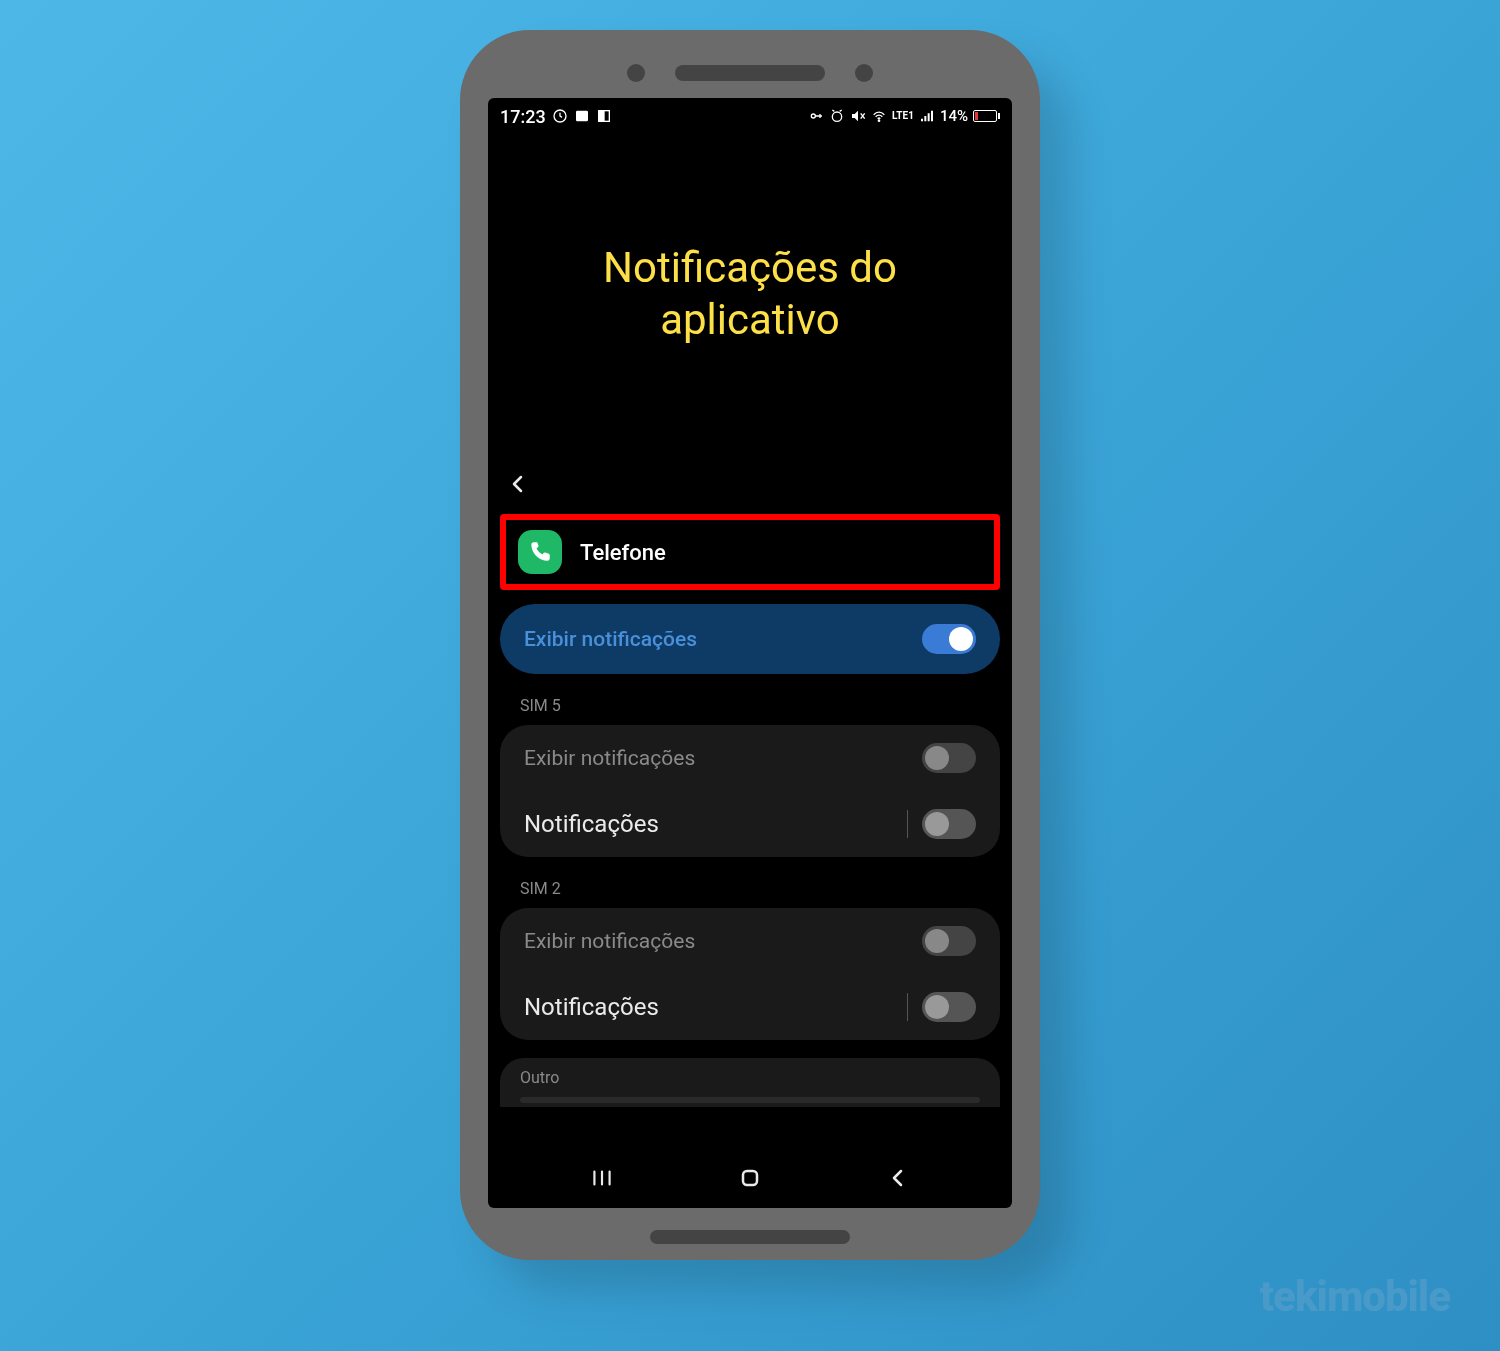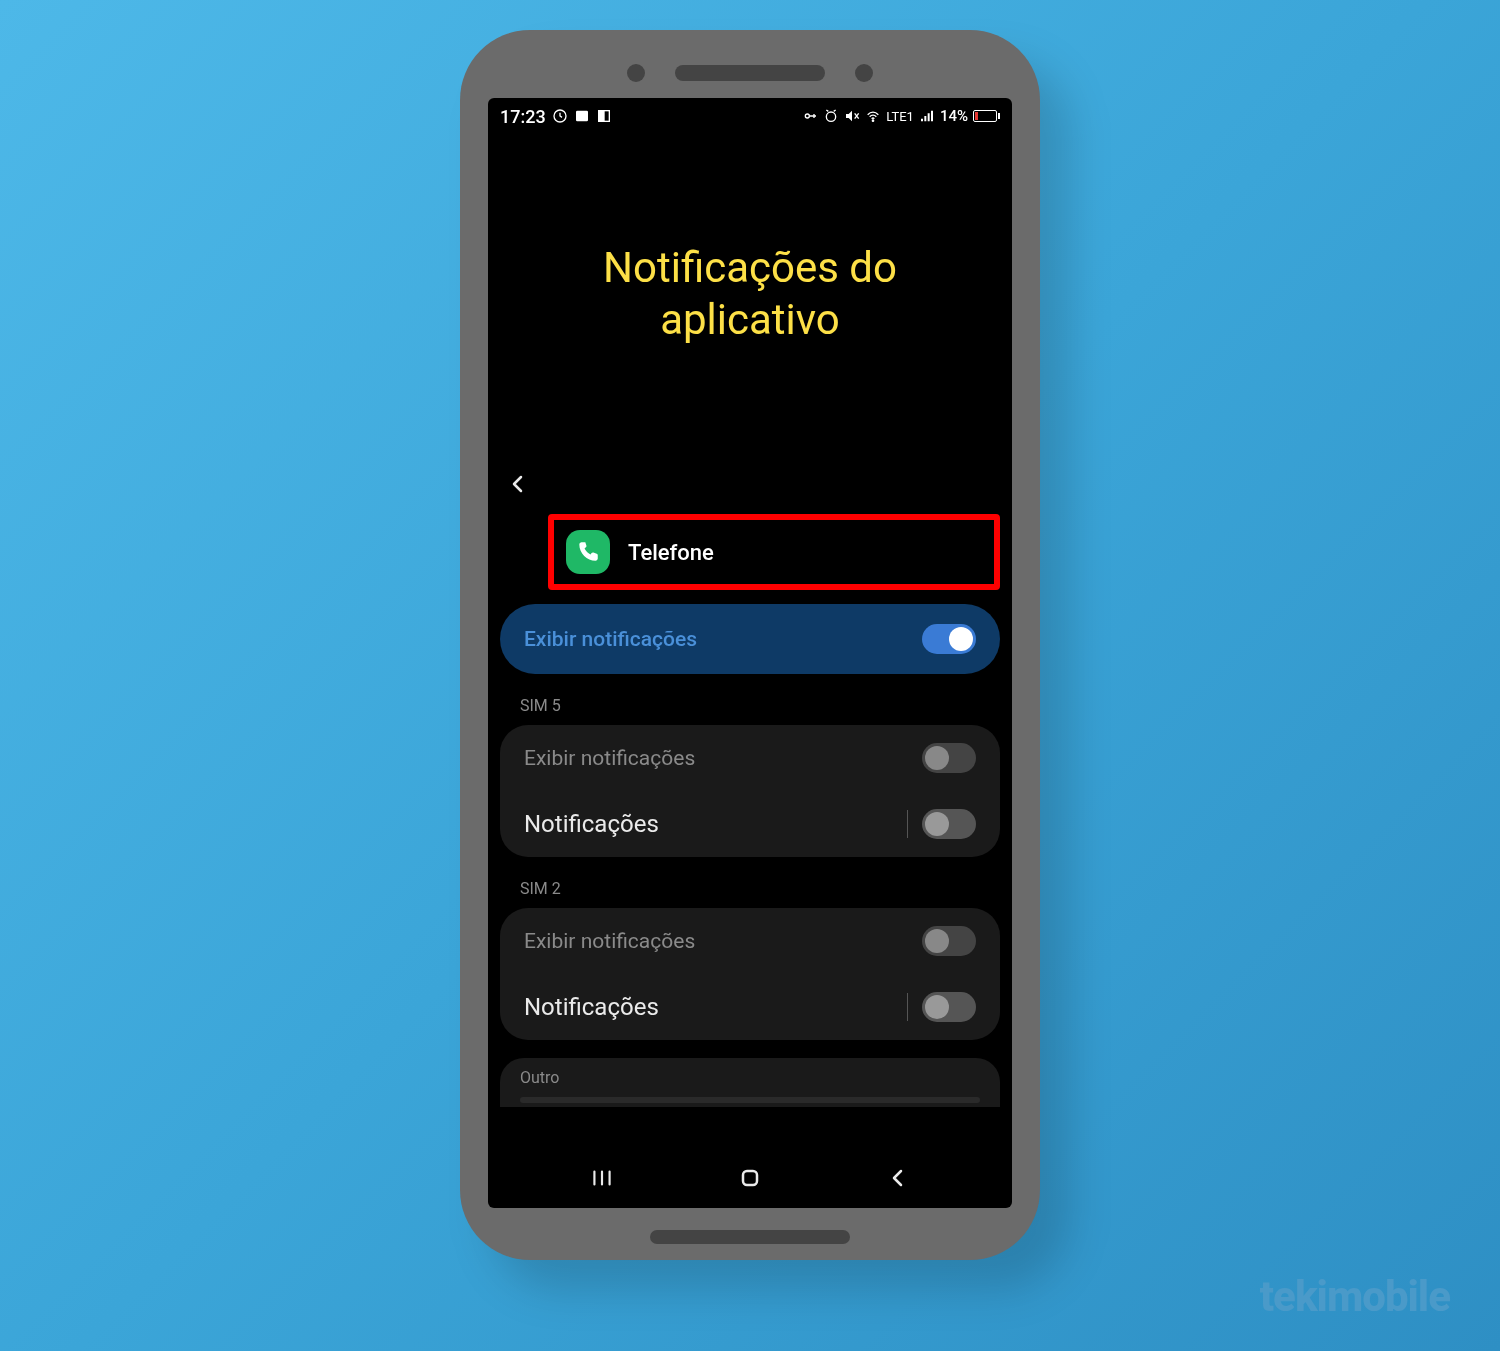--- a/index.html
+++ b/index.html
@@ -80,21 +80,20 @@
   .back-chevron { width:24px; height:24px; }
   .content { flex:1; padding: 0 12px; overflow:hidden; }
   .highlight-box {
     border: 6px solid #ff0000;
     border-radius: 4px;
     padding: 10px 12px;
     display:flex;
     align-items:center;
     gap: 18px;
     margin-bottom: 14px;
-    margin-left: 48px;
   }
   .app-icon {
     width: 44px; height:44px;
     background: #1fb866;
     border-radius: 14px;
     display:flex; align-items:center; justify-content:center;
   }
   .app-name { font-size: 22px; font-weight:500; }
   .pill {
     background: #0e3a66;
@@ -211,21 +210,21 @@
               <path d="M3 9v6h4l5 5V4L7 9H3z"></path>
               <path d="M16 8l6 8M22 8l-6 8" stroke="#fff" stroke-width="2"></path>
             </svg>
         </span>
         <span class="mini-icon">
           <svg viewBox="0 0 24 24" width="16" height="16" fill="none" stroke="#fff" stroke-width="2">
               <path d="M4 10c5-5 11-5 16 0M7 13c3-3 7-3 10 0M10 16c1.3-1.3 2.7-1.3 4 0"></path>
               <circle cx="12" cy="19" r="1" fill="#fff"></circle>
             </svg>
         </span>
-        <span style="font-size:13px; line-height:1; font-weight:400;">LTE1</span>
+        <span style="font-size:10px; line-height:1; font-weight:700;">LTE1</span>
         <span class="mini-icon">
           <svg viewBox="0 0 24 24" width="16" height="16" fill="#fff">
               <path d="M3 20h3v-4H3v4zm5 0h3v-8H8v8zm5 0h3V8h-3v12zm5 0h3V4h-3v16z"></path>
             </svg>
         </span>
         <span>14%</span>
         <span class="battery-icon">
           <span class="battery-body">
               <span class="battery-fill"></span>
             </span>

